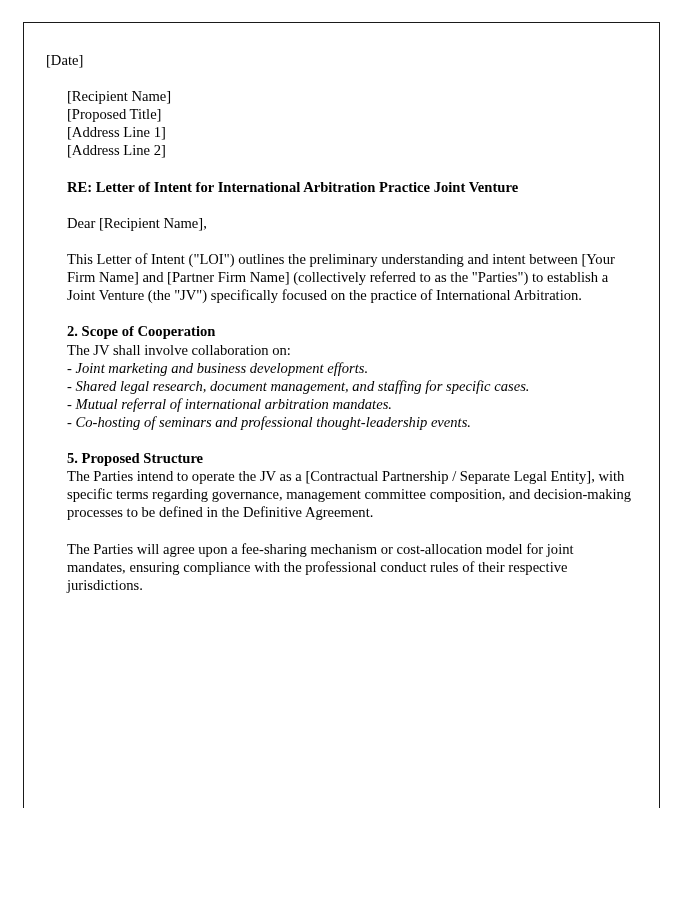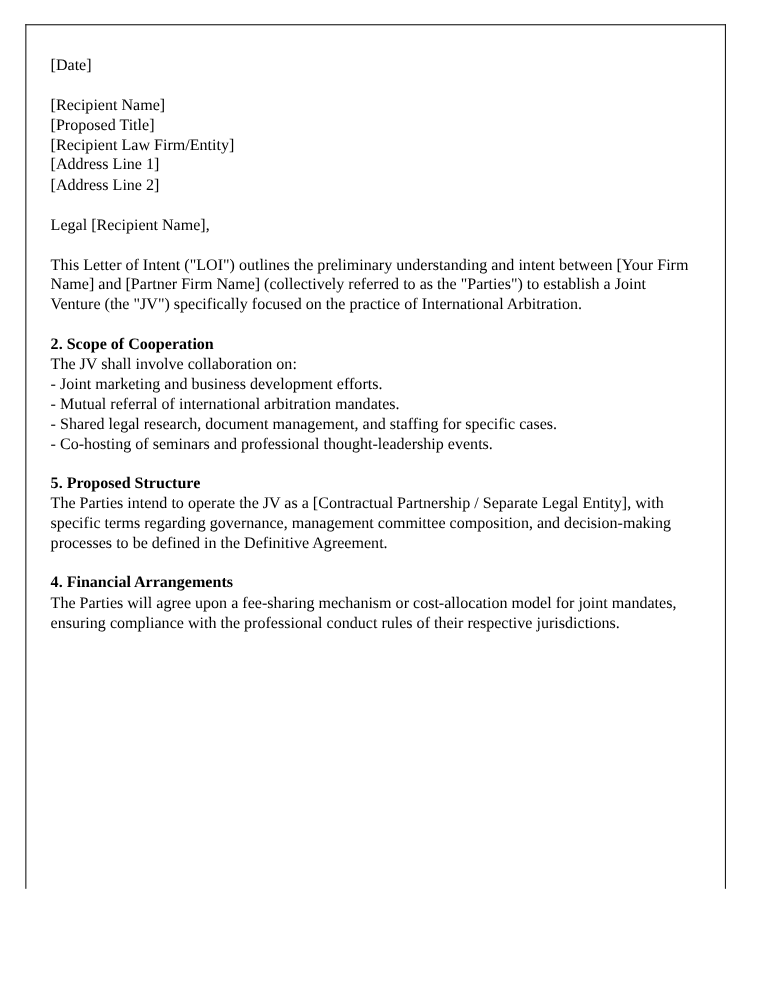--- a/index.html
+++ b/index.html
@@ -41,87 +41,90 @@
     font-size: 14.6px;
     line-height: 18.1px;
   }
   .block {
     margin: 0;
     padding: 0;
   }
   
   .block + .block {
     margin-top: 18.1px;
+    margin-left: 21px;
   }
   .line {
     margin: 0;
     white-space: pre-wrap;
   }
   .heading {
     font-weight: bold;
     margin: 0;
   }
   .re-line {
     font-weight: bold;
   }
   .para {
     margin: 0;
     text-align: left;
   }
   .bullet-line {
     margin: 0;
     white-space: pre-wrap;
+    font-style: italic;
   }
 </style>
 </head>
 <body>
 
 <div class="page-canvas">
   <div class="document-sheet">
     <div class="doc-body">
 
       <div class="block">
         <div class="line">[Date]</div>
       </div>
 
       <div class="block">
         <div class="line">[Recipient Name]</div>
         <div class="line">[Proposed Title]</div>
-        <div class="line">[Recipient Law Firm/Entity]</div>
         <div class="line">[Address Line 1]</div>
         <div class="line">[Address Line 2]</div>
       </div>
 
+      <div class="block">
+        <div class="line re-line">RE: Letter of Intent for International Arbitration Practice Joint Venture</div>
+      </div>
 
       <div class="block">
-        <div class="line">Legal [Recipient Name],</div>
+        <div class="line">Dear [Recipient Name],</div>
       </div>
 
       <div class="block">
         <p class="para">This Letter of Intent ("LOI") outlines the preliminary understanding and intent between [Your Firm Name] and [Partner Firm Name] (collectively referred to as the "Parties") to establish a Joint Venture (the "JV") specifically focused on the practice of International Arbitration.</p>
       </div>
 
       <div class="block">
       </div>
 
       <div class="block">
         <div class="heading">2. Scope of Cooperation</div>
         <p class="para">The JV shall involve collaboration on:</p>
         <div class="bullet-line">- Joint marketing and business development efforts.</div>
+        <div class="bullet-line">- Shared legal research, document management, and staffing for specific cases.</div>
         <div class="bullet-line">- Mutual referral of international arbitration mandates.</div>
-        <div class="bullet-line">- Shared legal research, document management, and staffing for specific cases.</div>
         <div class="bullet-line">- Co-hosting of seminars and professional thought-leadership events.</div>
       </div>
 
       <div class="block">
         <div class="heading">5. Proposed Structure</div>
         <p class="para">The Parties intend to operate the JV as a [Contractual Partnership / Separate Legal Entity], with specific terms regarding governance, management committee composition, and decision-making processes to be defined in the Definitive Agreement.</p>
       </div>
 
       <div class="block">
-        <div class="heading">4. Financial Arrangements</div>
         <p class="para">The Parties will agree upon a fee-sharing mechanism or cost-allocation model for joint mandates, ensuring compliance with the professional conduct rules of their respective jurisdictions.</p>
       </div>
 
 
     </div>
   </div>
 </div>
 
 </body></html>

